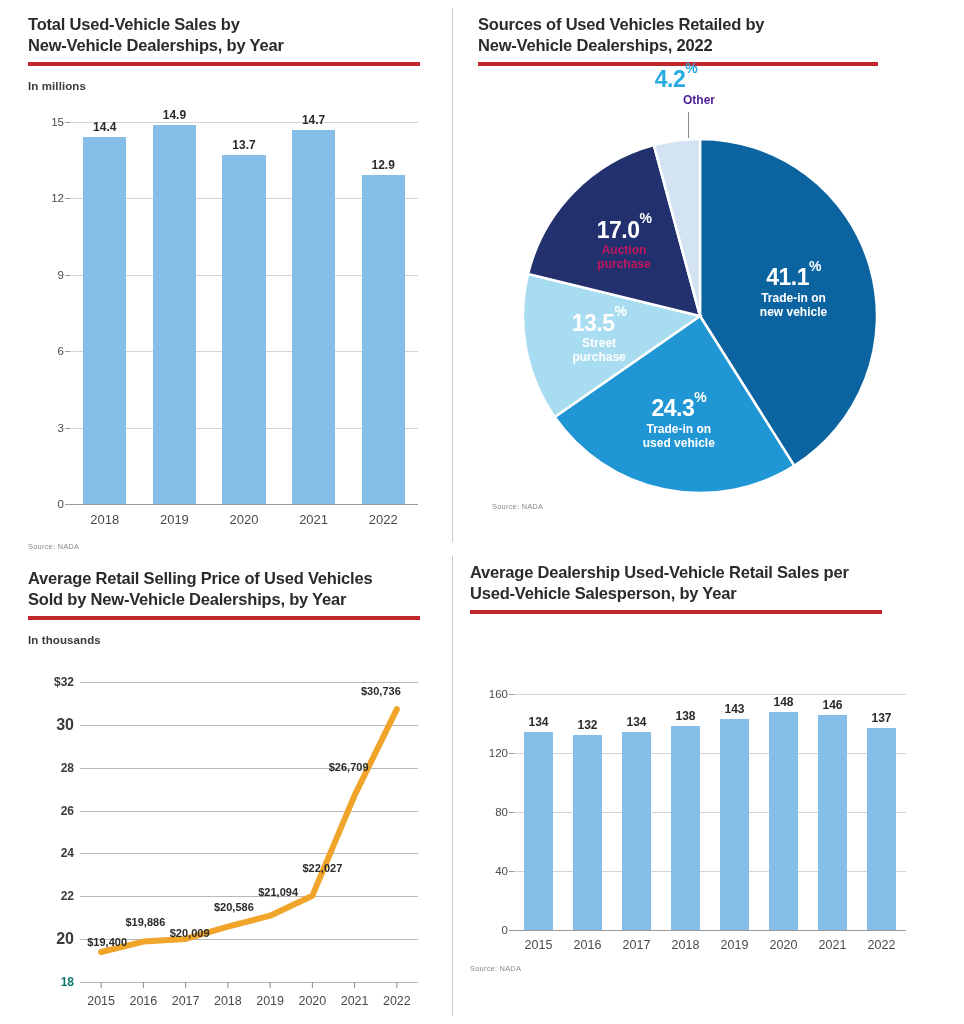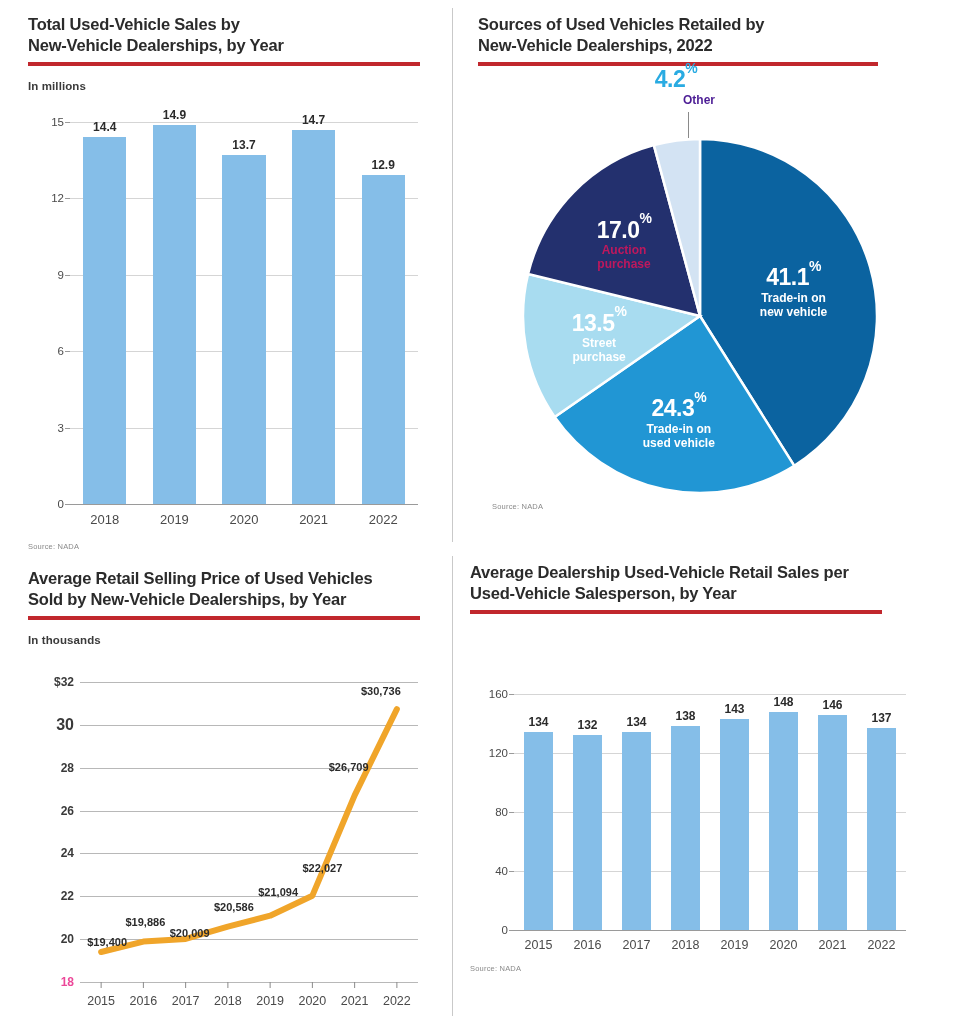--- a/index.html
+++ b/index.html
@@ -188,23 +188,23 @@
   <div class="panel" style="left:28px;top:568px;width:400px;">
     <div class="panel-title">Average Retail Selling Price of Used Vehicles
 Sold by New-Vehicle Dealerships, by Year</div>
     <div class="rule" style="width:392px;"></div>
     <div class="unit-label">In thousands</div>
   </div>
 
   <div class="linechart" id="chart3" style="position:absolute;left:28px;top:668px;width:398px;height:356px;">
     <div class="plot" id="chart3-plot" style="left:52px;top:14px;right:8px;height:300px;">
         <div class="gridline" style="top: 300px; background: rgb(184, 184, 184);"></div>
-        <div class="ytick" style="top: 300px; font-size: 12px; font-weight: bold; color: #ec4899; text-align: right;">18</div>
+        <div class="ytick" style="top: 300px; font-size: 12px; font-weight: bold; color: #0f766e; text-align: right;">18</div>
         <div class="gridline" style="top: 257.143px; background: rgb(184, 184, 184);"></div>
-        <div class="ytick" style="top: 257.143px; font-size: 12px; font-weight: bold; color: rgb(58, 58, 58);">20</div>
+        <div class="ytick" style="top: 257.143px; font-size: 16px; font-weight: bold; color: rgb(58, 58, 58);">20</div>
         <div class="gridline" style="top: 214.286px; background: rgb(184, 184, 184);"></div>
         <div class="ytick" style="top: 214.286px; font-size: 12px; font-weight: bold; color: rgb(58, 58, 58);">22</div>
         <div class="gridline" style="top: 171.429px; background: rgb(184, 184, 184);"></div>
         <div class="ytick" style="top: 171.429px; font-size: 12px; font-weight: bold; color: rgb(58, 58, 58);">24</div>
         <div class="gridline" style="top: 128.571px; background: rgb(184, 184, 184);"></div>
         <div class="ytick" style="top: 128.571px; font-size: 12px; font-weight: bold; color: rgb(58, 58, 58);">26</div>
         <div class="gridline" style="top: 85.7143px; background: rgb(184, 184, 184);"></div>
         <div class="ytick" style="top: 85.7143px; font-size: 12px; font-weight: bold; color: rgb(58, 58, 58); text-align: center;">28</div>
         <div class="gridline" style="top: 42.8571px; background: rgb(184, 184, 184);"></div>
         <div class="ytick" style="top: 42.8571px; font-size: 16px; font-weight: bold; color: rgb(58, 58, 58);">30</div>

